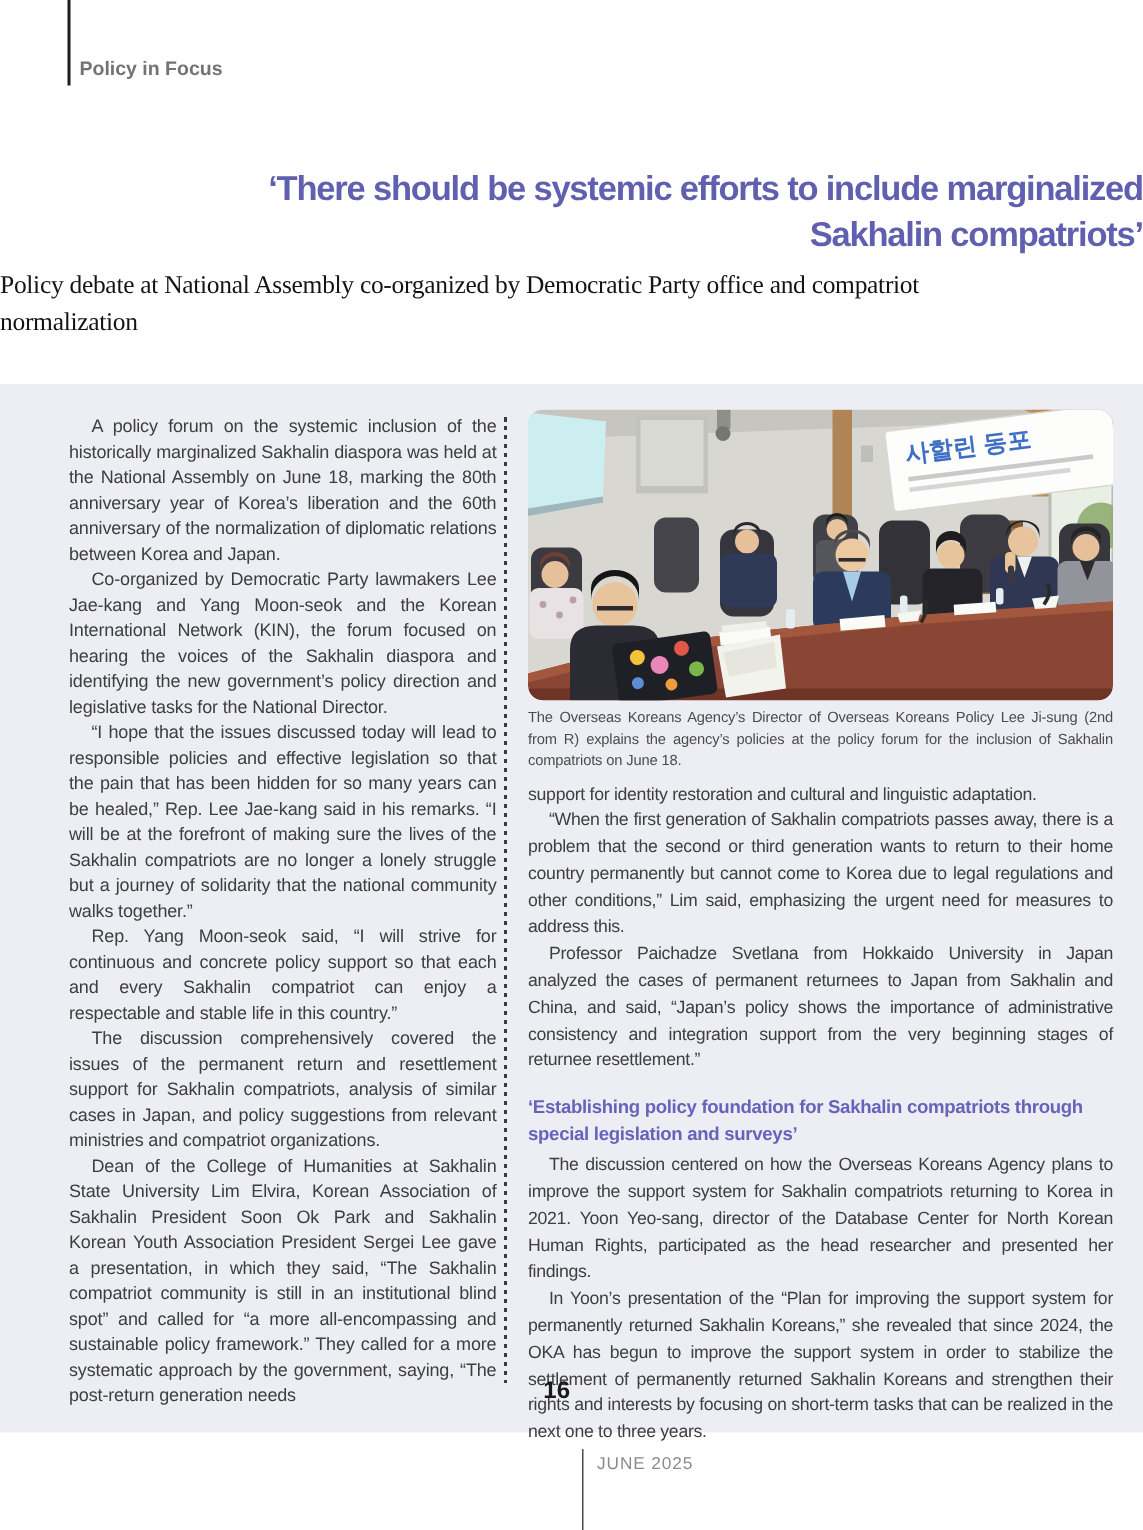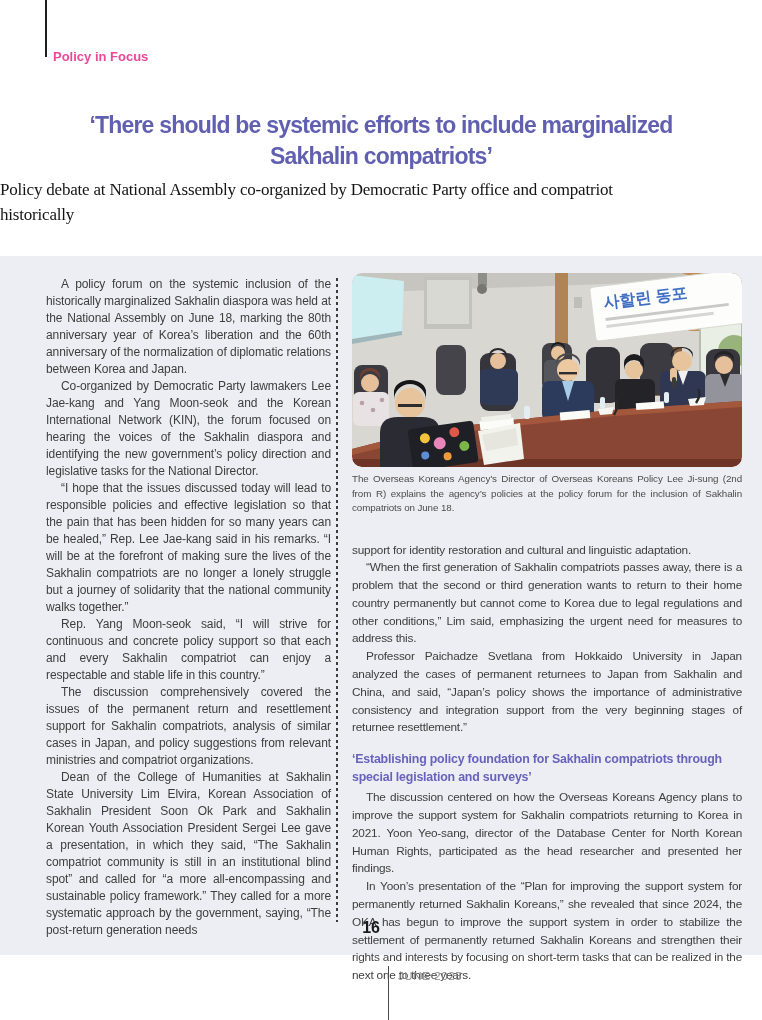--- a/index.html
+++ b/index.html
@@ -1,22 +1,22 @@
 <!DOCTYPE html>
 <html><head>
 <meta charset="utf-8">
 <style>
   html,body{margin:0;padding:0;background:#ffffff;}
   .page{position:relative;width:762px;height:1020px;background:#ffffff;overflow:hidden;
         font-family:"Liberation Sans",sans-serif;color:#3e3e3e;}
 
   .top-rule{position:absolute;left:45px;top:0;width:2px;height:57px;background:#1e1e1e;}
-  .section-label{position:absolute;left:53px;top:38px;font-size:13px;font-weight:bold;color:#ec4899;margin-top:11px;}
-
-  .headline{position:absolute;left:0;top:110px;width:762px;margin:0;text-align:center;
+  .section-label{position:absolute;left:53px;top:38px;font-size:13px;font-weight:bold;color:#737373;}
+
+  .headline{position:absolute;left:0;top:110px;width:762px;margin:0;text-align:right;
             font-size:23px;font-weight:bold;letter-spacing:-0.8px;line-height:31px;color:#605fb0;}
   .headline span{white-space:nowrap;display:block;}
   .subtitle{position:absolute;left:0;top:177px;width:762px;margin:0;text-align:left;
             font-family:"Liberation Serif",serif;font-weight:normal;font-size:17px;
             letter-spacing:-0.2px;line-height:25px;color:#141414;}
   .subtitle span{display:block;}
 
   .panel{position:absolute;left:0;top:256px;width:762px;height:699px;background:#ededf4;}
 
   .col-left{position:absolute;left:46px;top:276px;width:285px;}
@@ -24,21 +24,21 @@
               text-align:justify;text-indent:15px;}
   .divider{position:absolute;left:336px;top:278px;height:644px;width:2px;
            background:repeating-linear-gradient(to bottom,#3c3c3c 0 3px,transparent 3px 6px);}
 
   .col-right{position:absolute;left:352px;top:273px;width:390px;}
   .col-right figure{margin:0;}
   .photo-frame{display:block;border-radius:10px;overflow:hidden;}
   .caption{margin-top:5px;font-size:9.8px;line-height:14.5px;letter-spacing:-0.1px;
            color:#4c4c4c;text-align:justify;}
   .col-right p{margin:0;font-size:11.8px;line-height:17.8px;letter-spacing:-0.2px;text-align:justify;text-indent:14px;}
-  .col-right p.lead{margin-top:26px;text-indent:0;}
+  .col-right p.lead{margin-top:5px;text-indent:0;}
   .subhead{margin:13px 0 3px 0;font-size:12.4px;line-height:18px;letter-spacing:-0.2px;
            font-weight:bold;color:#6763bb;text-align:left;}
 
   .page-num{position:absolute;left:348px;top:919px;width:32px;text-align:right;
             font-size:16px;font-weight:bold;color:#1a1a1a;}
   .footer-line{position:absolute;left:388px;top:966px;width:1px;height:54px;background:#4a4a4a;}
   .issue{position:absolute;left:398px;top:970px;font-size:11.5px;letter-spacing:0.6px;color:#8b8b8b;}
 </style>
 </head>
 <body>
@@ -47,21 +47,21 @@
 
   <div class="top-rule"></div>
   <div class="section-label">Policy in Focus</div>
 
   <h1 class="headline">
     <span>‘There should be systemic efforts to include marginalized</span>
     <span>Sakhalin compatriots’</span>
   </h1>
   <h2 class="subtitle">
     <span>Policy debate at National Assembly co-organized by Democratic Party office and compatriot</span>
-    <span>historically</span>
+    <span>normalization</span>
   </h2>
 
   <div class="panel"></div>
 
   <div class="col-left">
     <p>A policy forum on the systemic inclusion of the historically marginalized Sakhalin diaspora was held at the National Assembly on June 18, marking the 80th anniversary year of Korea’s liberation and the 60th anniversary of the normalization of diplomatic relations between Korea and Japan.</p>
     <p>Co-organized by Democratic Party lawmakers Lee Jae-kang and Yang Moon-seok and the Korean International Network (KIN), the forum focused on hearing the voices of the Sakhalin diaspora and identifying the new government’s policy direction and legislative tasks for the National Director.</p>
     <p>“I hope that the issues discussed today will lead to responsible policies and effective legislation so that the pain that has been hidden for so many years can be healed,” Rep. Lee Jae-kang said in his remarks. “I will be at the forefront of making sure the lives of the Sakhalin compatriots are no longer a lonely struggle but a journey of solidarity that the national community walks together.”</p>
     <p>Rep. Yang Moon-seok said, “I will strive for continuous and concrete policy support so that each and every Sakhalin compatriot can enjoy a respectable and stable life in this country.”</p>
     <p>The discussion comprehensively covered the issues of the permanent return and resettlement support for Sakhalin compatriots, analysis of similar cases in Japan, and policy suggestions from relevant ministries and compatriot organizations.</p>

